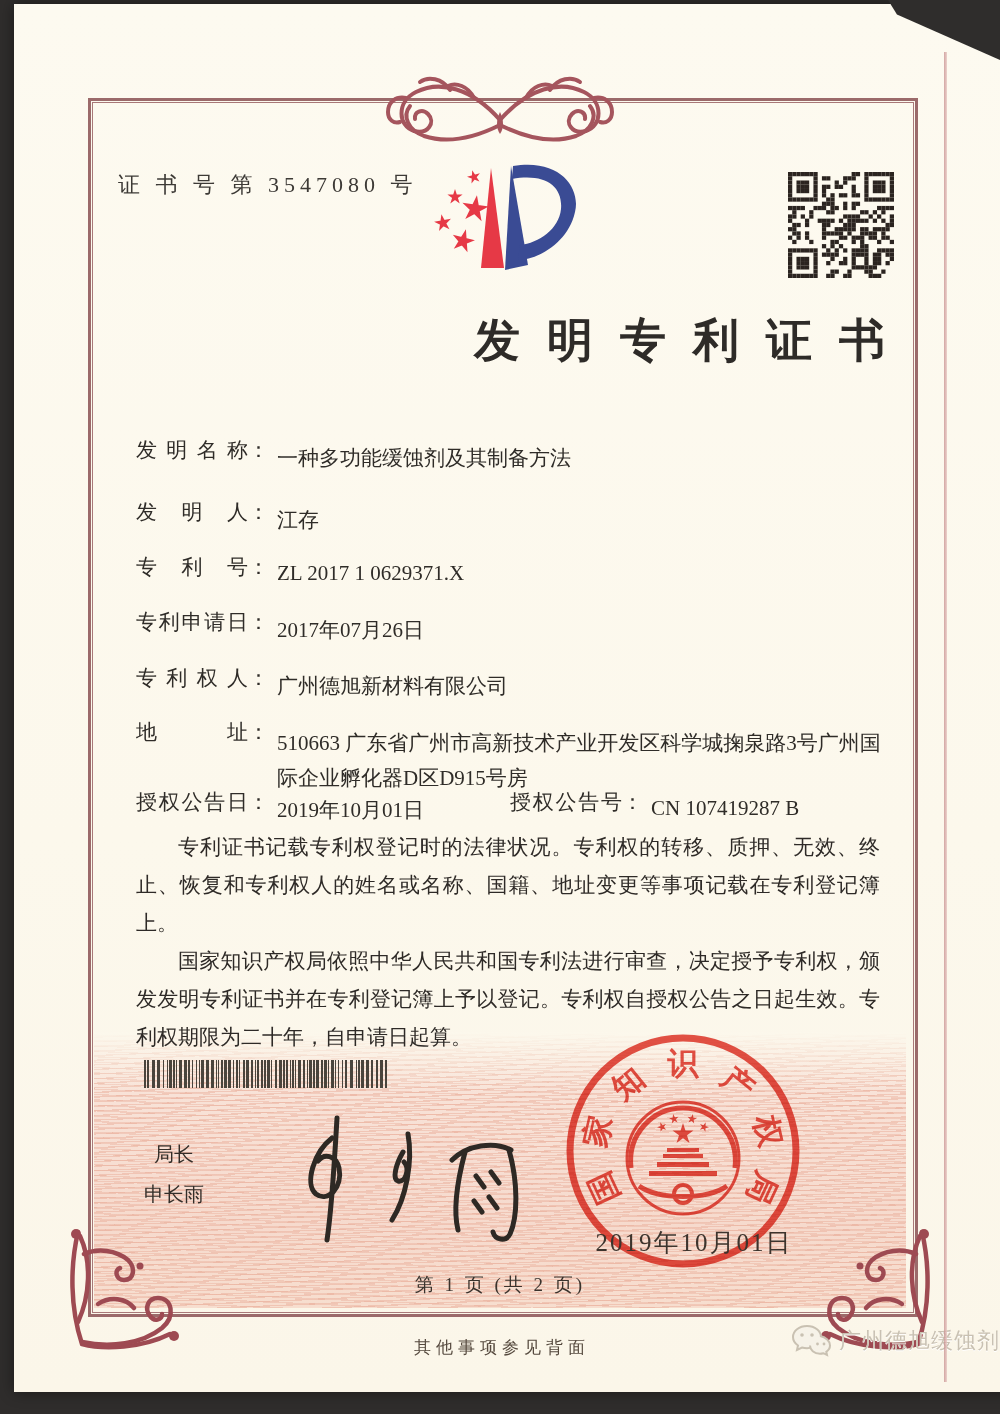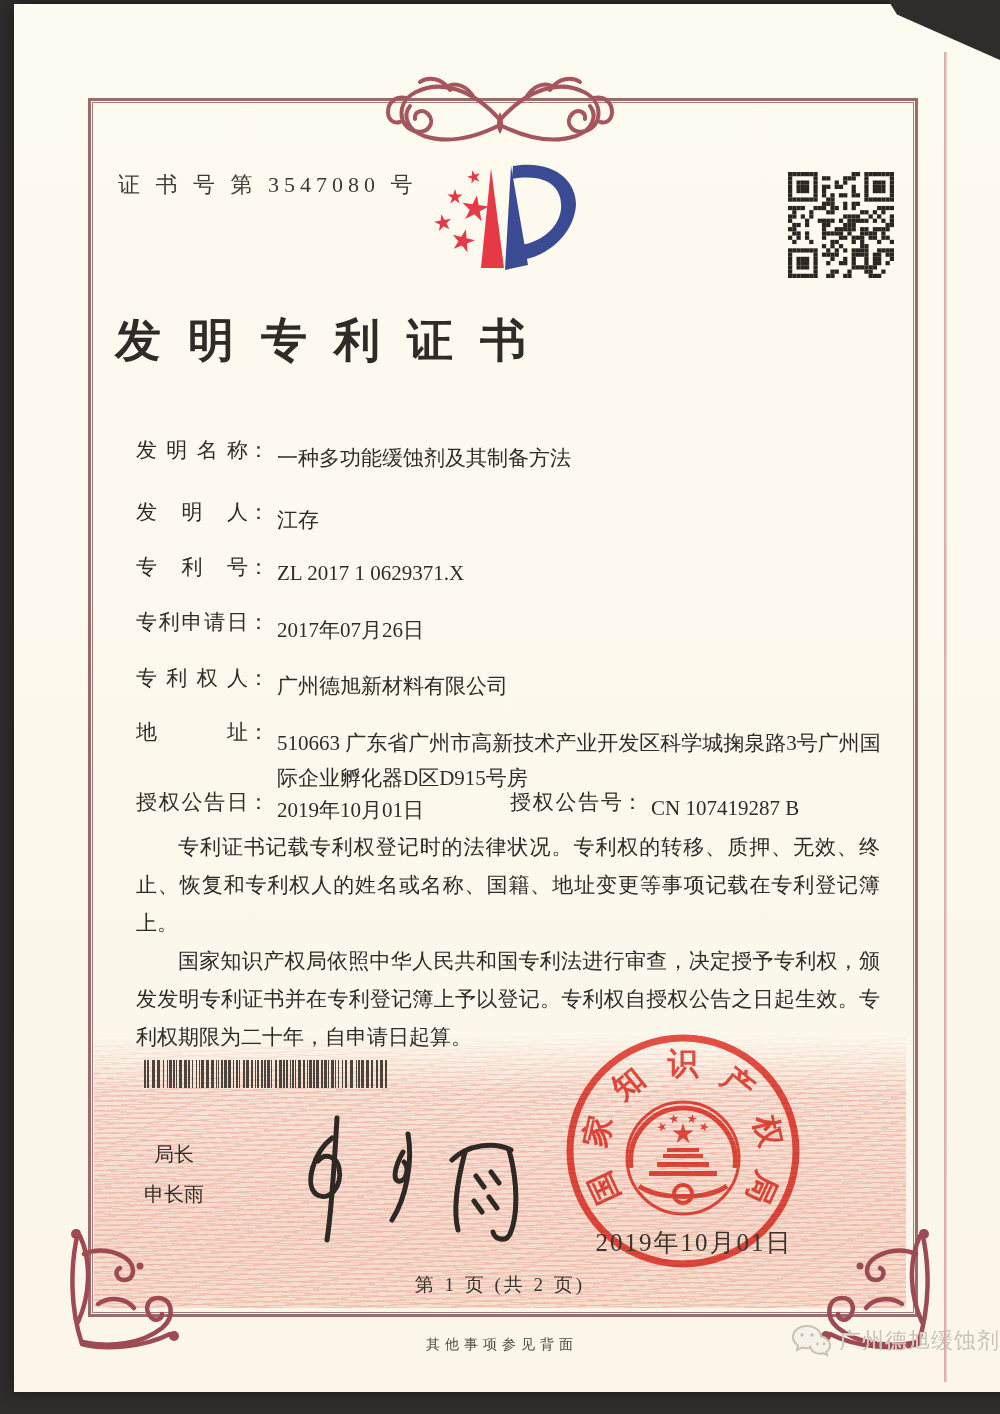--- a/index.html
+++ b/index.html
@@ -47,21 +47,21 @@
     background:linear-gradient(180deg,#fcf8ec 0%,rgba(252,248,236,0) 100%);
   }
   .cert-no{
     position:absolute;left:104px;top:166px;
     font-size:22px;letter-spacing:5px;color:#3d3a36;
   }
   .logo{position:absolute;left:400px;top:156px;width:172px;height:134px;}
   .qr{position:absolute;left:774px;top:168px;width:106px;height:106px;}
   .title{
     position:absolute;left:74px;top:306px;width:824px;
-    text-align:left;font-size:46px;font-weight:600;color:#2e2b28;
+    text-align:right;font-size:46px;font-weight:600;color:#2e2b28;
     letter-spacing:27px;padding-left:27px;box-sizing:border-box;
   }
   .fields{position:absolute;left:122px;top:0;width:770px;font-size:21px;color:#2f2c28;}
   .row{position:absolute;left:0;display:flex;align-items:flex-start;white-space:nowrap;}
   .row .lbl{
     display:inline-block;width:112px;
     text-align:justify;text-align-last:justify;
   }
   .row .colon{display:inline-block;margin-right:8px;}
   .row .val{display:inline-block;margin-top:8px;}
@@ -81,21 +81,21 @@
   .seal-date{
     position:absolute;left:530px;top:1222px;width:300px;text-align:center;
     font-size:25px;letter-spacing:2px;color:#3d342d;z-index:6;
   }
   .page-num{
     position:absolute;left:74px;top:1268px;width:824px;text-align:center;
     font-size:19px;letter-spacing:3px;color:#3a332d;z-index:5;
   }
   .back-note{
     position:absolute;left:0;top:1332px;width:976px;text-align:center;
-    font-size:14px;letter-spacing:5px;color:#55493e;
+    font-size:17px;letter-spacing:5px;color:#55493e;
   }
   .watermark{
     position:absolute;right:22px;top:1320px;display:flex;align-items:center;gap:8px;
     color:#c9c1b2;font-size:22px;letter-spacing:1px;
     text-shadow:0 1px 0 #ffffff;
     font-family:"Liberation Sans","DejaVu Sans",sans-serif;
   }
   .orn-top{position:absolute;left:340px;top:64px;width:292px;height:100px;}
   .orn-bl{position:absolute;left:44px;top:1222px;width:126px;height:128px;}
   .orn-br{position:absolute;left:802px;top:1222px;width:126px;height:128px;transform:scaleX(-1);}

